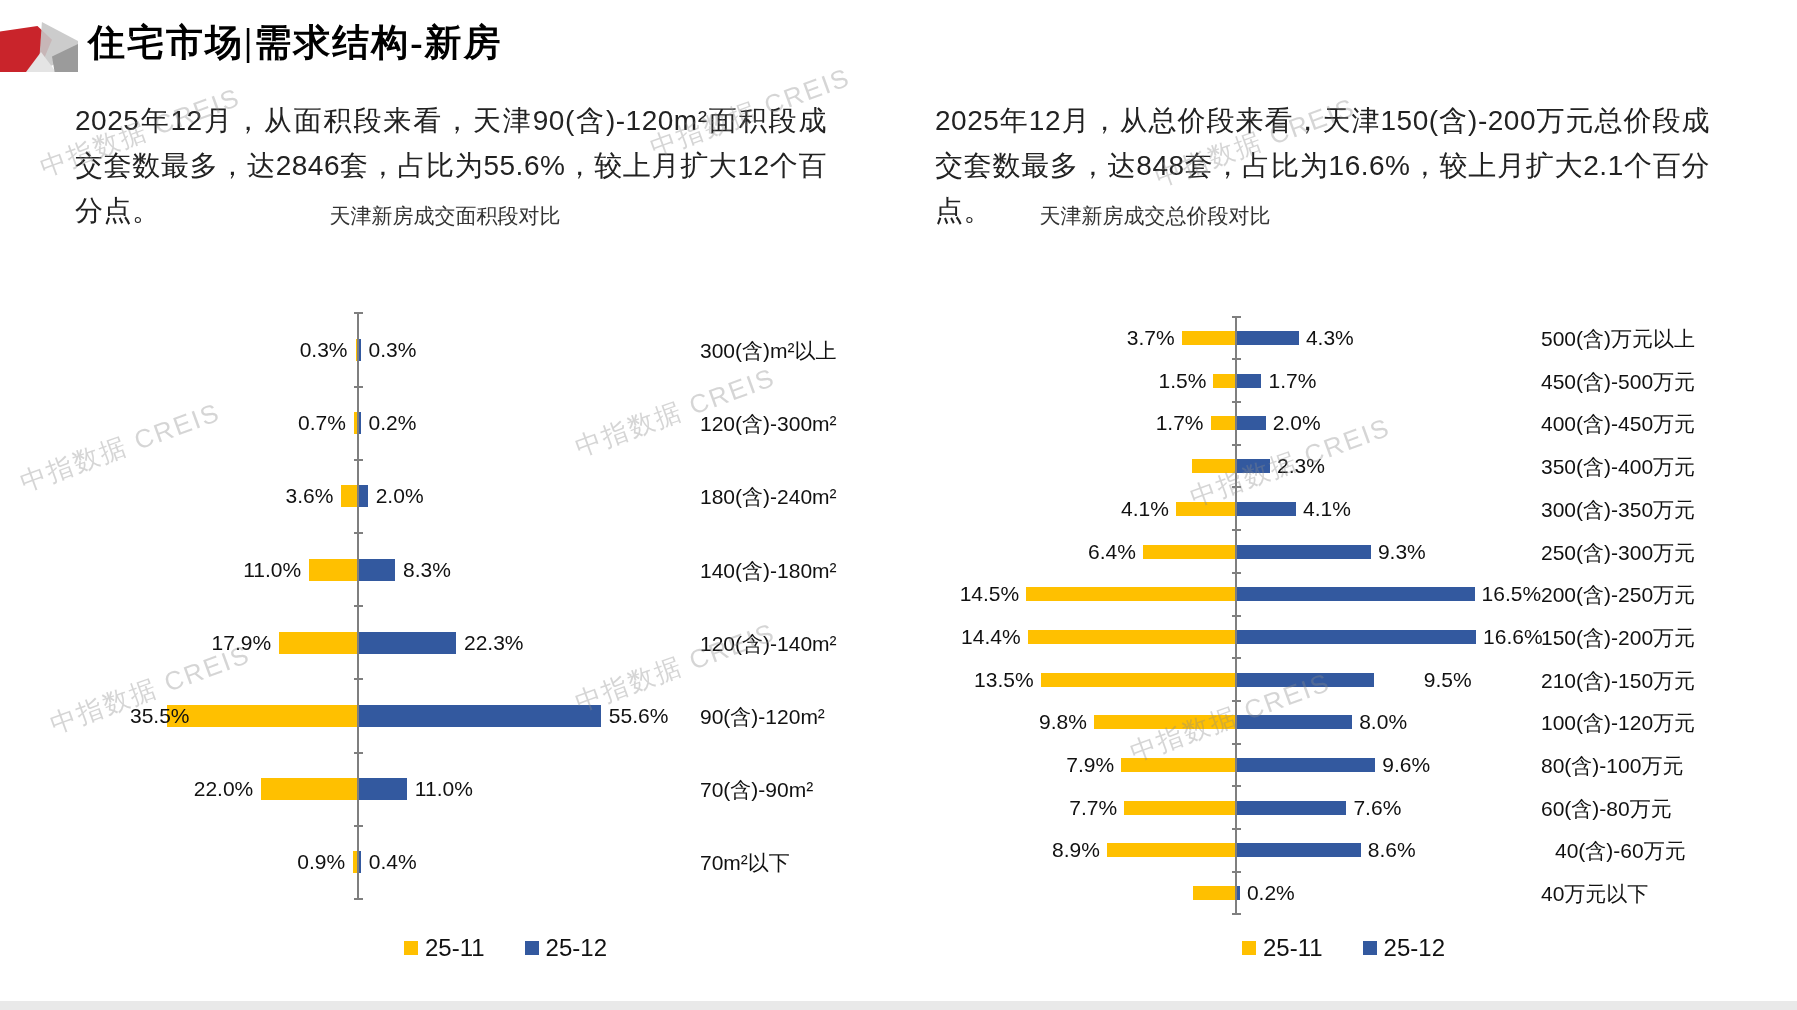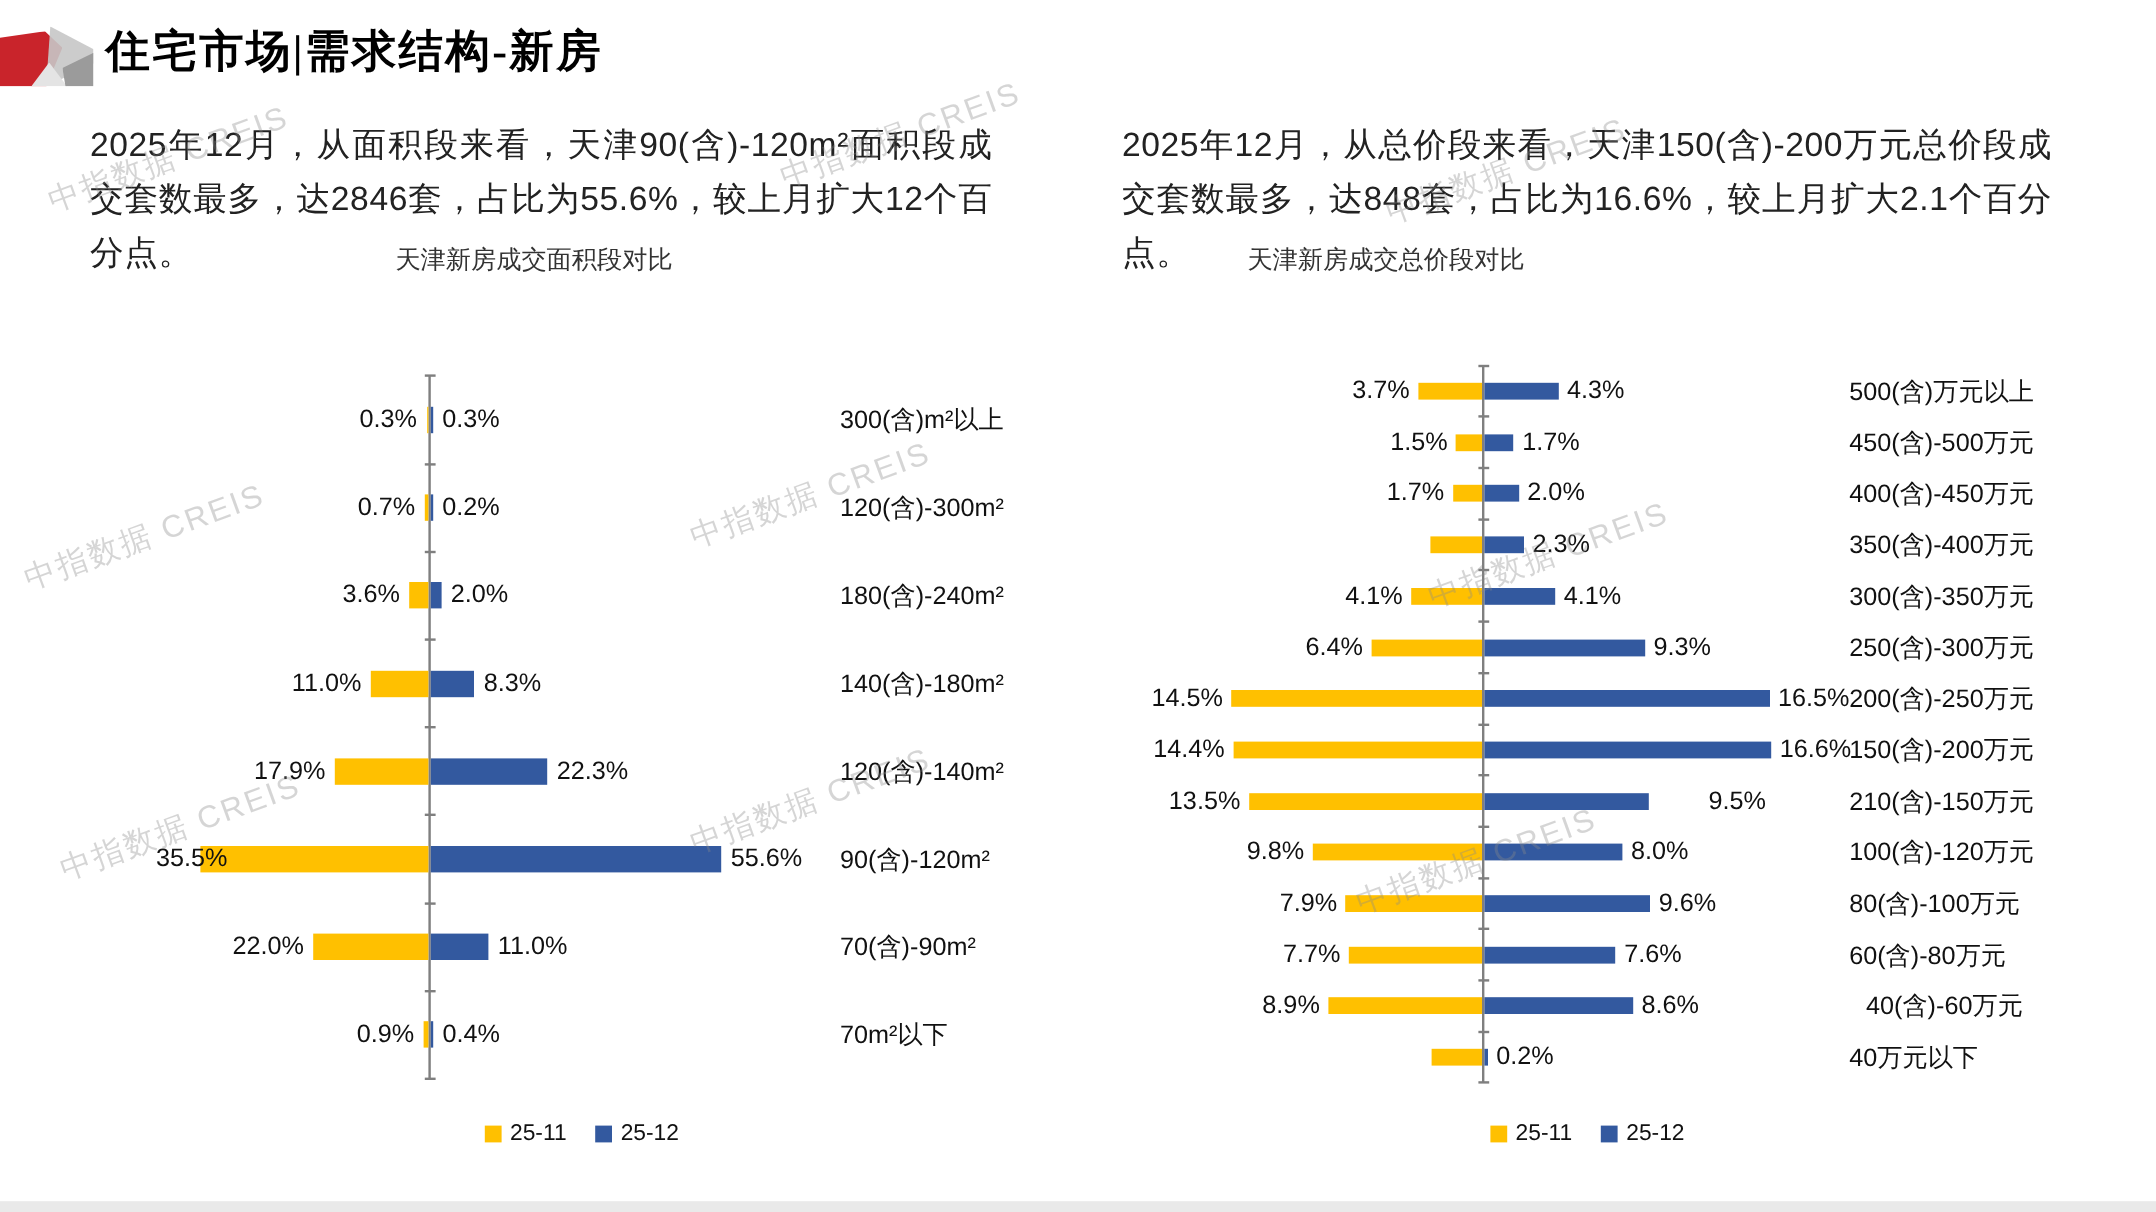--- a/index.html
+++ b/index.html
@@ -27,31 +27,31 @@
   #summary-right { left:923px; width:775px; }
 
   
   .chart-title { position:absolute; top:202px; font-size:21px; color:#333; text-align:center; }
   #chart-title-left  { left:160px; width:570px; }
   #chart-title-right { left:900px; width:510px; }
 
   
   .chart { position:absolute; }
   #chart-area  { left:130px; top:270px; width:740px; height:655px; }
-  #chart-price { left:860px; top:258px; width:937px; height:660px; }
+  #chart-price { left:860px; top:270px; width:937px; height:660px; }
 
   .axis-line { position:absolute; width:2px; background:#7f7f7f; }
   .tick { position:absolute; height:2px; width:9px; background:#7f7f7f; }
   .bar  { position:absolute; }
   .vlabel { position:absolute; font-size:21px; line-height:26px; color:#111; white-space:nowrap; }
   .vlabel.left { text-align:right; }
   .clabel { position:absolute; font-size:21px; line-height:27px; color:#111; white-space:nowrap; }
 
   
-  .legend { position:absolute; top:934px; display:flex; gap:24px; font-size:19px; color:#111; }
+  .legend { position:absolute; top:934px; display:flex; gap:40px; font-size:24px; color:#111; }
   #legend-left  { left:404px; }
   #legend-right { left:1242px; }
   .legend-item { display:flex; align-items:center; gap:7px; }
   .swatch { width:14px; height:14px; display:inline-block; }
 
   
   .watermark { position:absolute; font-size:26px; letter-spacing:2px; color:#8a8a8a;
                opacity:0.35; transform:rotate(-20deg); white-space:nowrap; pointer-events:none; }
 
   #bottom-strip { position:absolute; left:0; bottom:0; width:1797px; height:9px; background:#e9e9e9; }

